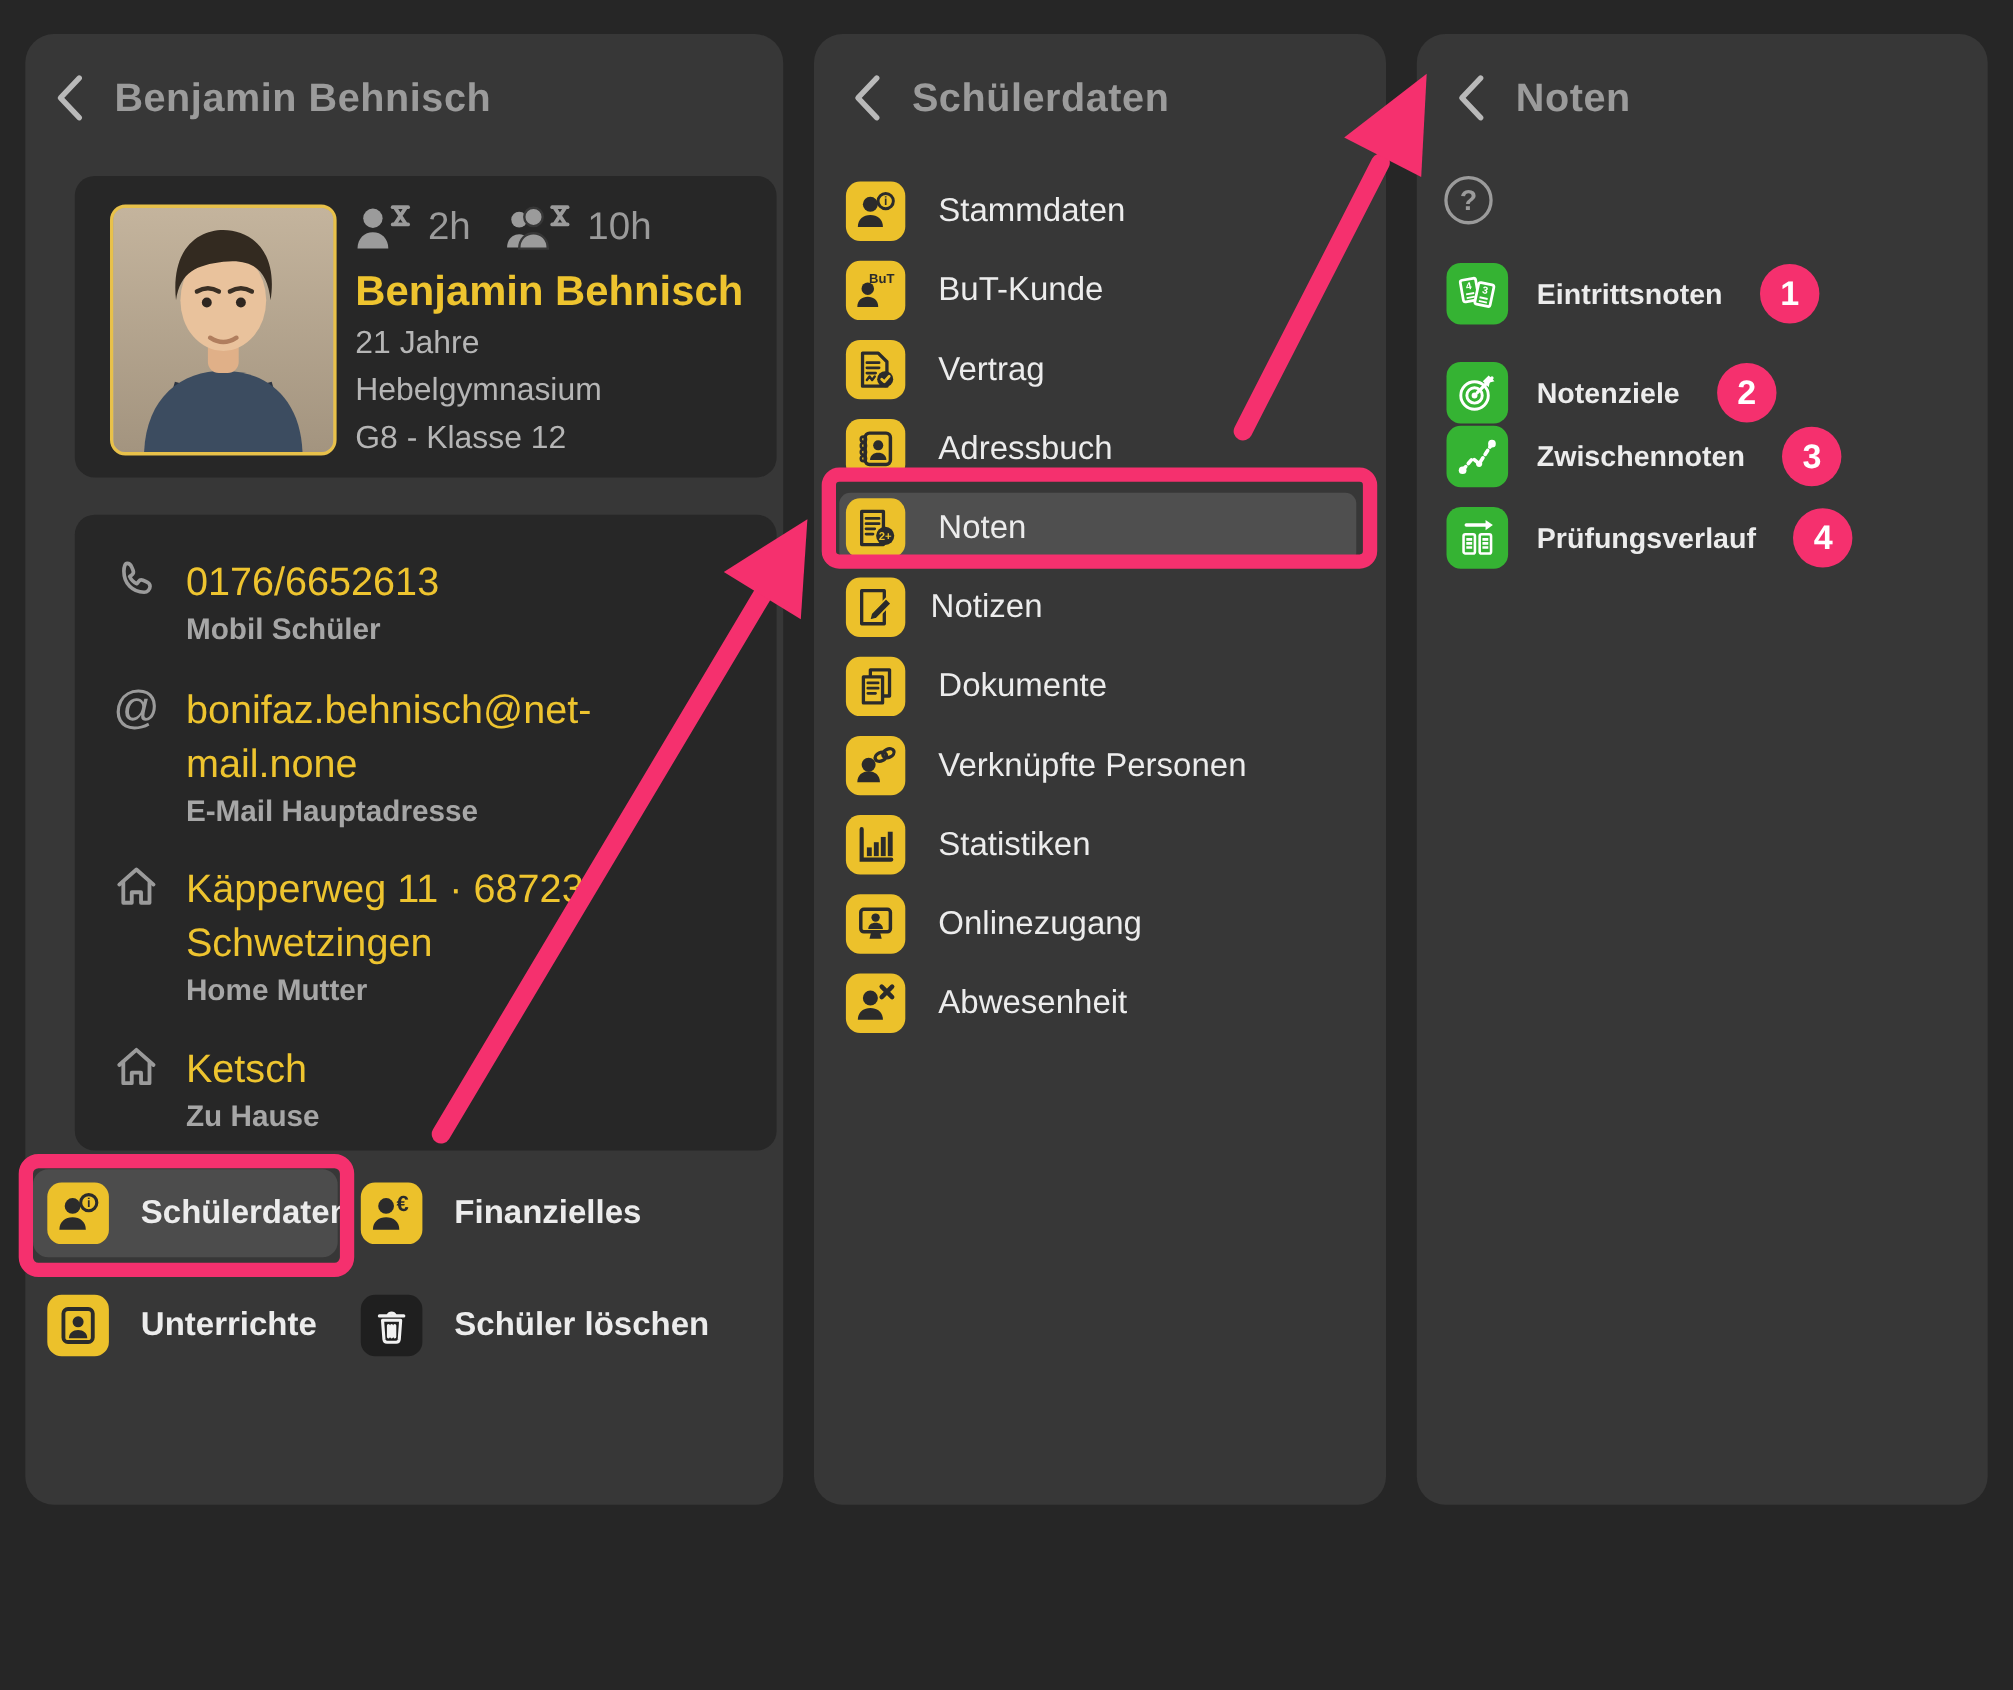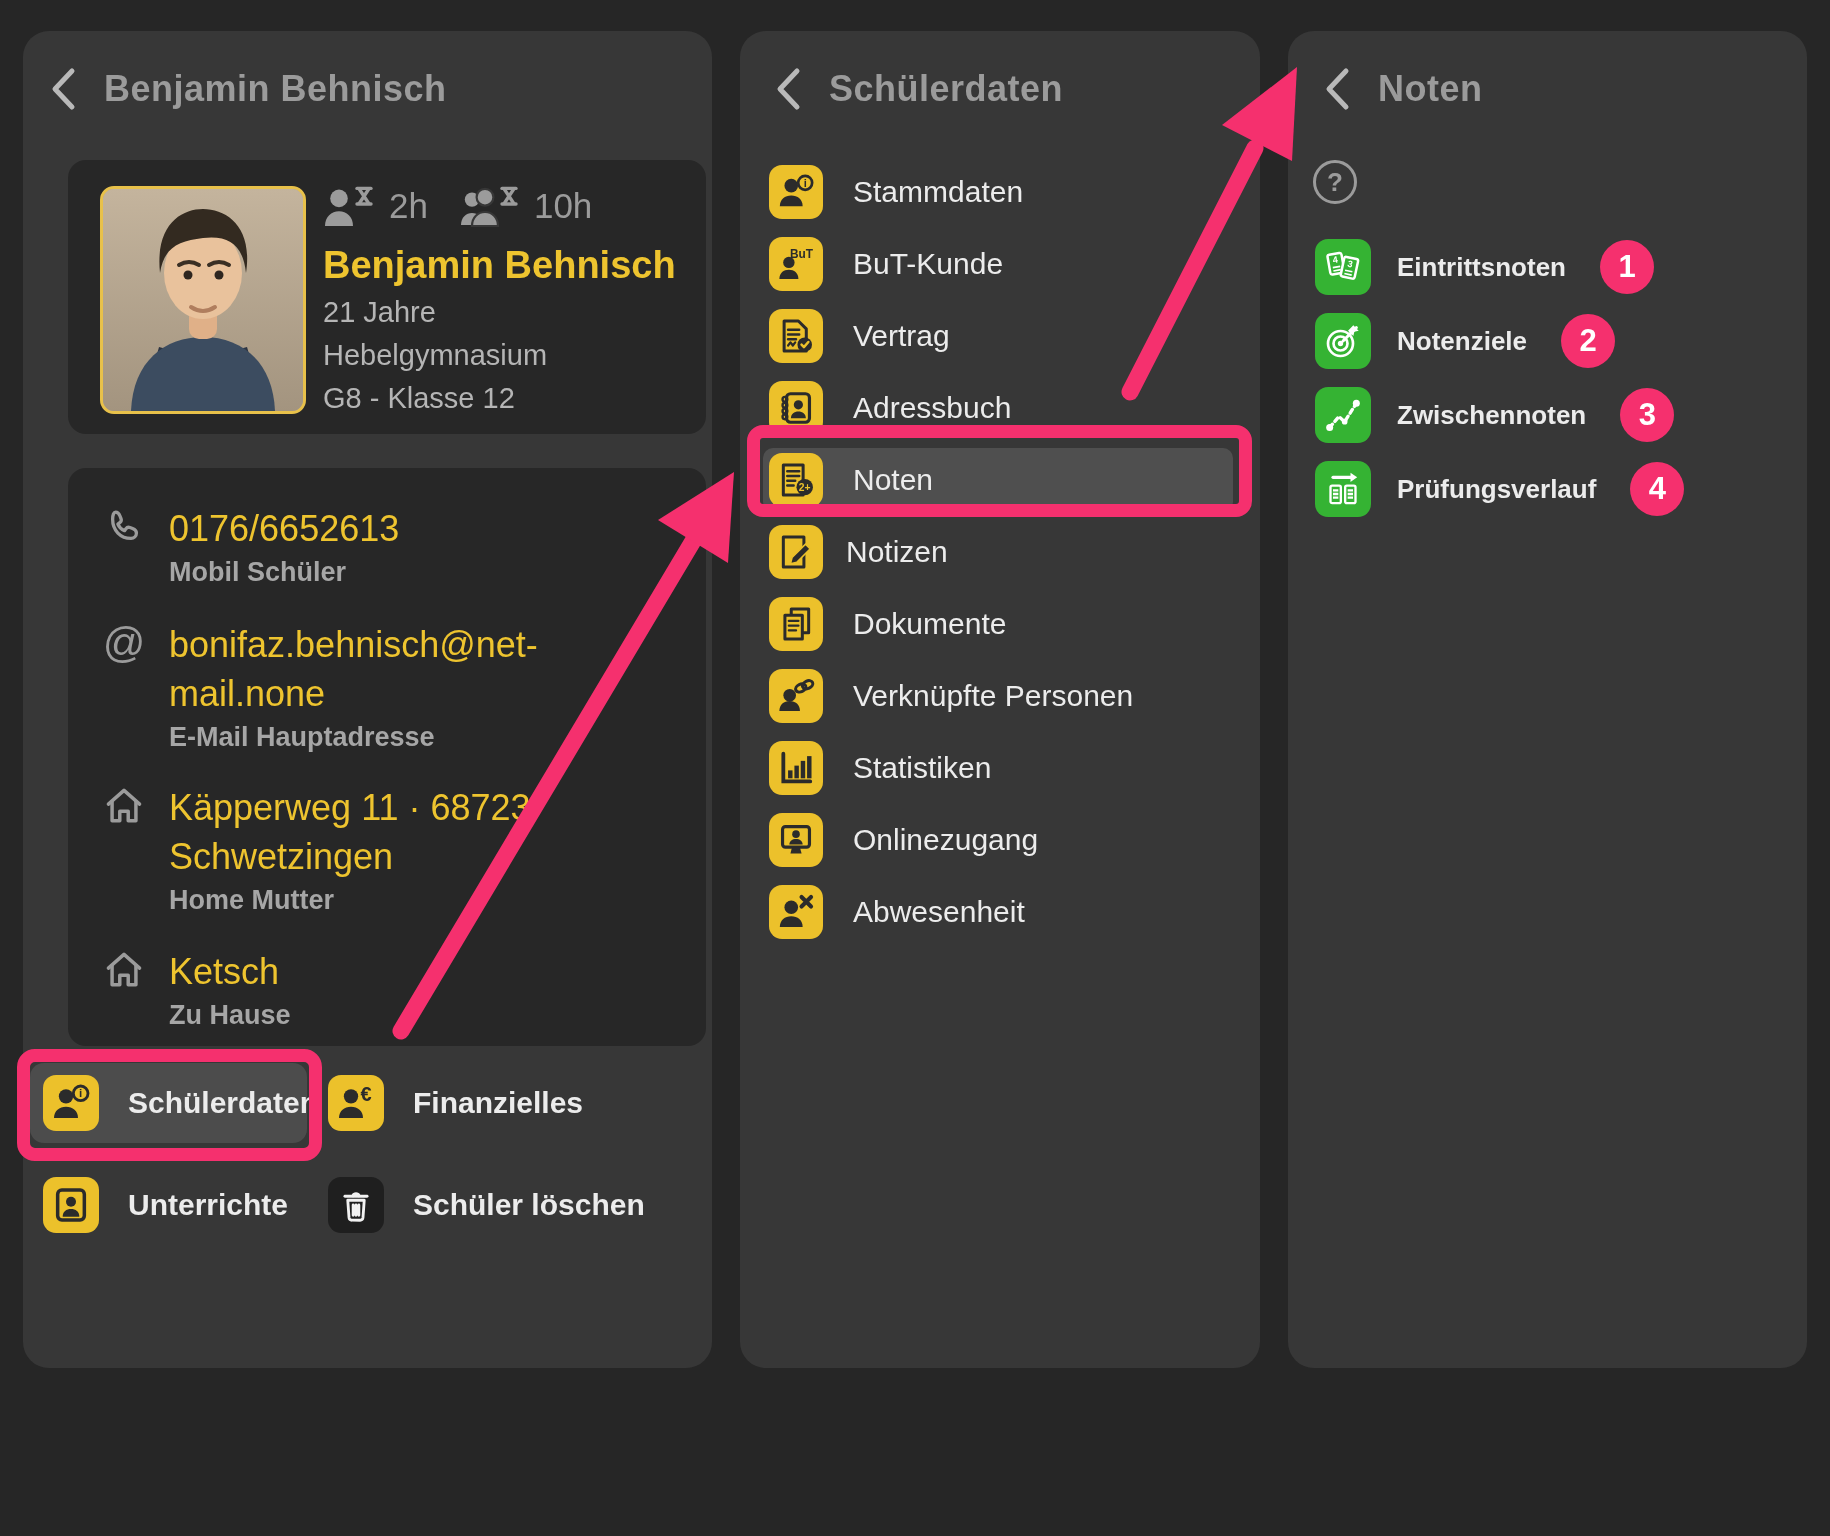--- a/index.html
+++ b/index.html
@@ -398,21 +398,21 @@
           <rect x="11.5" y="6.5" width="8.5" height="12" rx="1.2" fill="#35b333" stroke="#ffffff" stroke-width="1.5"></rect>
           <text x="15.7" y="12" text-anchor="middle" font-size="5.5" font-weight="bold" fill="#ffffff" font-family="Liberation Sans, sans-serif">3</text>
           <path d="M13.5 14.5 h4.5 M13.5 16.5 h4.5" stroke="#ffffff" stroke-width="1"></path>
         </g>
       </svg>
     </div>
     <div class="noten-label">Eintrittsnoten</div>
     <div class="num-badge">1</div>
   </div>
 
-  <div class="noten-row" style="top:283px;">
+  <div class="noten-row" style="top:299px;">
     <div class="icon-tile green">
       <svg width="40" height="40" viewBox="0 0 24 24">
         <circle cx="10.5" cy="13.5" r="7.5" fill="none" stroke="#ffffff" stroke-width="1.6"></circle>
         <circle cx="10.5" cy="13.5" r="4.2" fill="none" stroke="#ffffff" stroke-width="1.6"></circle>
         <circle cx="10.5" cy="13.5" r="1.6" fill="#ffffff"></circle>
         <path d="M12 12 L20 4" stroke="#ffffff" stroke-width="1.8" stroke-linecap="round"></path>
         <path d="M18.2 2.6 l3.2 3.2 -2.6.6 -.6 2.6 -3.2-3.2 z" fill="#ffffff"></path>
       </svg>
     </div>
     <div class="noten-label">Notenziele</div>

